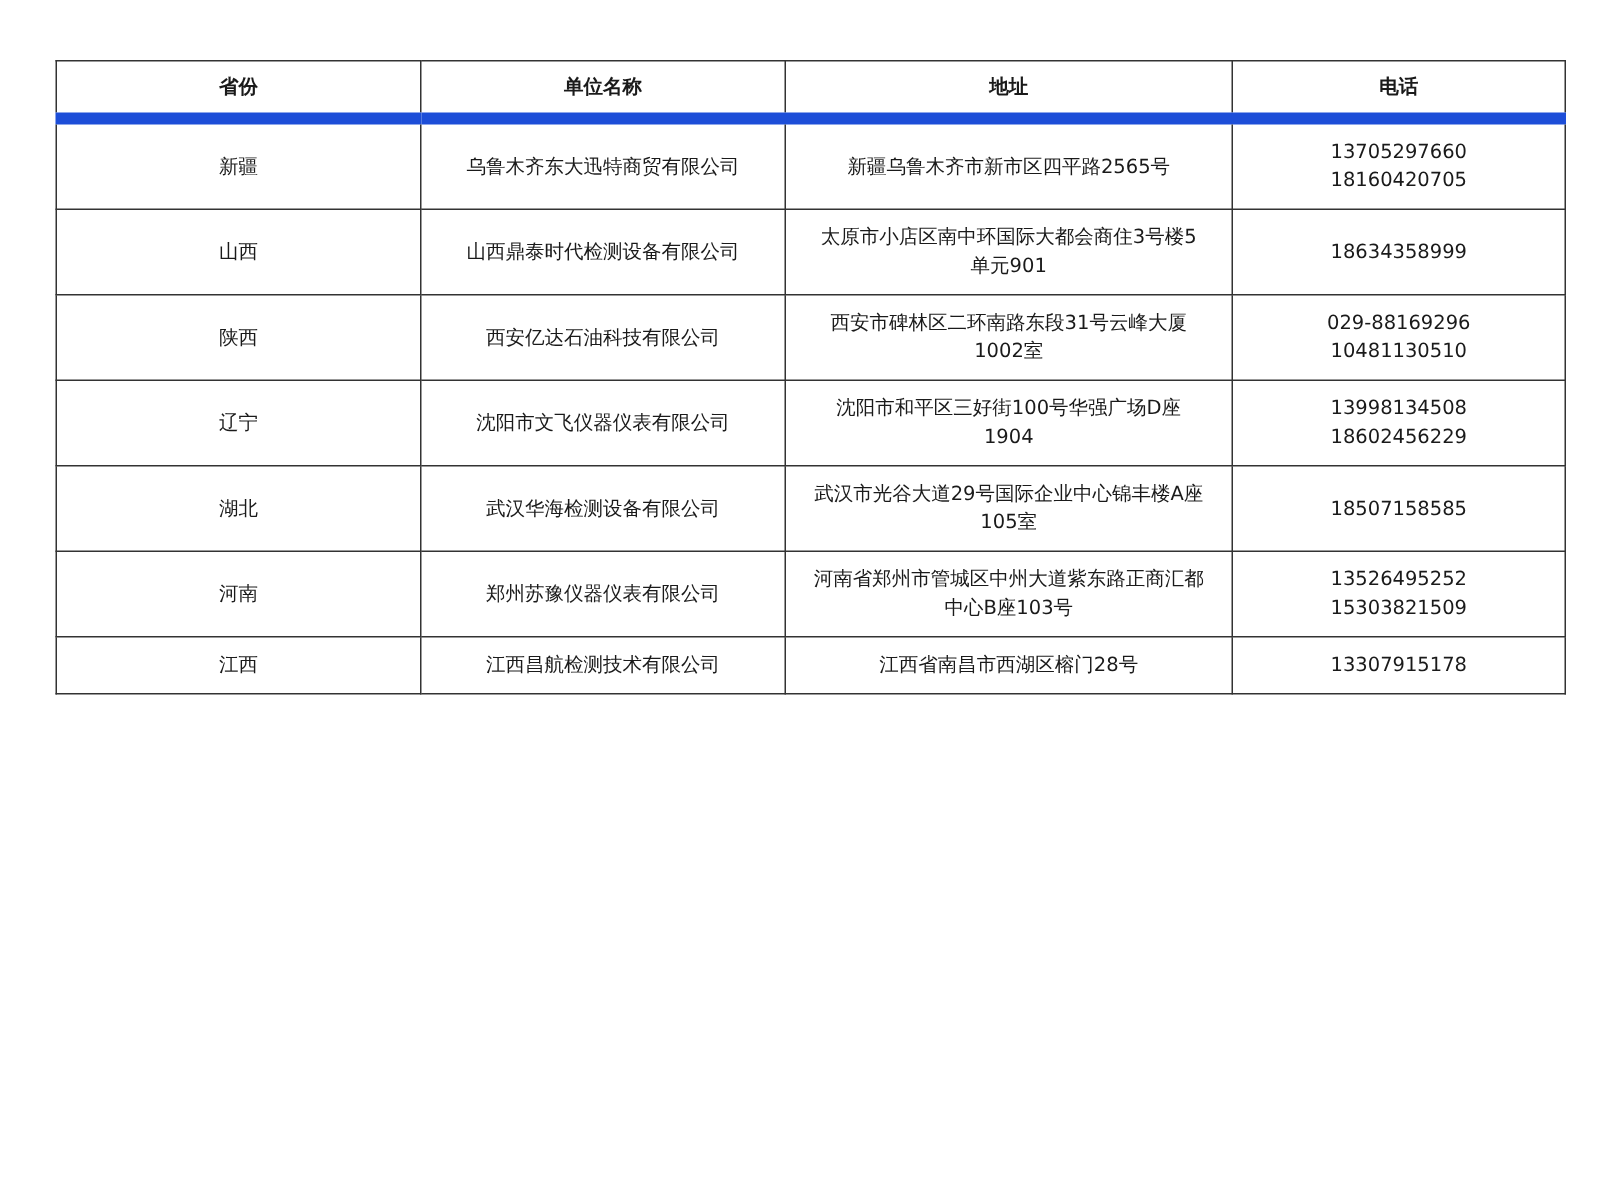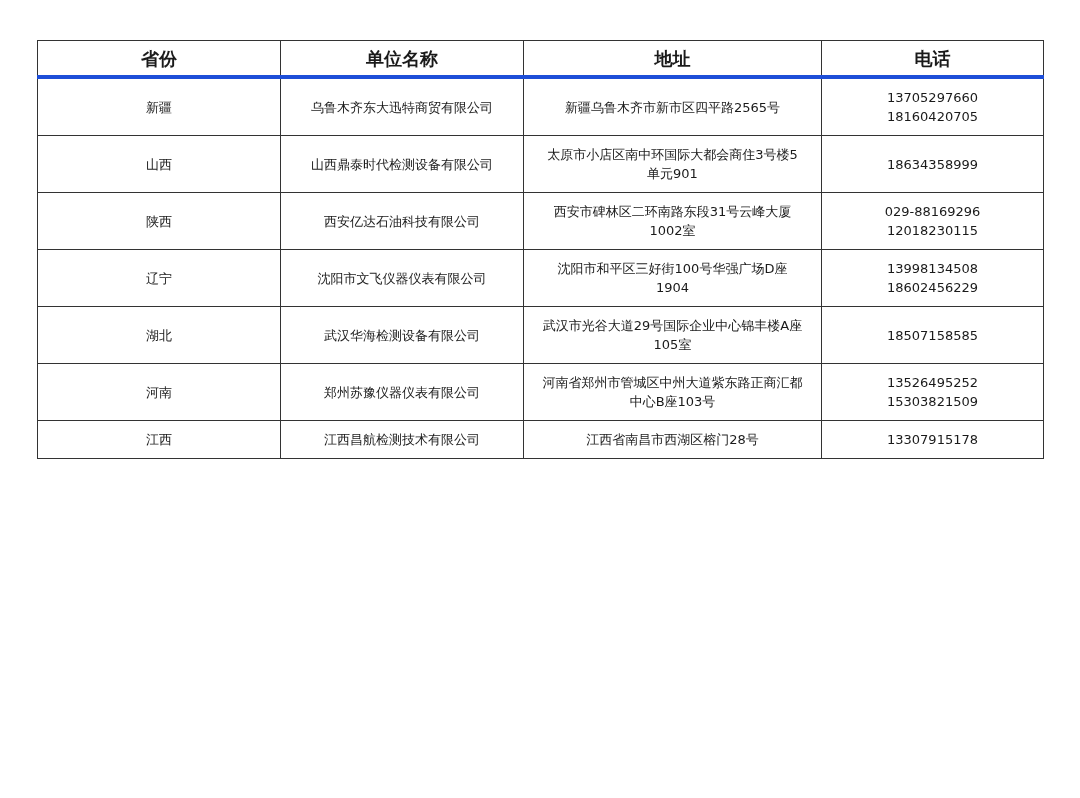--- a/index.html
+++ b/index.html
@@ -1,21 +1,21 @@
 <!DOCTYPE html>
 <html><head>
 <meta charset="utf-8">
 <style>
   html, body { margin: 0; padding: 0; background: #ffffff; }
   body { width: 1080px; height: 798px; position: relative; font-family: "DejaVu Sans", "Liberation Sans", sans-serif; color: #1a1a1a; }
   .tbl-wrap { position: absolute; left: 37px; top: 40px; width: 1006px; }
   table { border-collapse: collapse; width: 1006px; table-layout: fixed; }
   col.c1 { width: 243px; } col.c2 { width: 243px; } col.c3 { width: 298px; } col.c4 { width: 222px; }
   th, td { border: 1.5px solid #333333; text-align: center; vertical-align: middle; padding: 0 6px; font-size: 13px; line-height: 19px; }
-  th { height: 34px; font-weight: bold; font-size: 18px; border-bottom: 4px solid #1d4ed8; }
+  th { height: 34px; font-weight: bold; font-size: 13px; border-bottom: 8px solid #1d4ed8; }
   td { height: 56px; }
   tr.short td { height: 37px; }
   td .line { display: block; }
 </style>
 </head>
 <body>
 
 <div class="tbl-wrap">
   <table>
     <colgroup>
@@ -57,21 +57,21 @@
       </tr>
       <tr>
         <td>陕西</td>
         <td>西安亿达石油科技有限公司</td>
         <td>
             <span class="line">西安市碑林区二环南路东段31号云峰大厦</span>
             <span class="line">1002室</span>
           </td>
         <td>
             <span class="line">029-88169296</span>
-            <span class="line">12018230115</span>
+            <span class="line">10481130510</span>
           </td>
       </tr>
       <tr>
         <td>辽宁</td>
         <td>沈阳市文飞仪器仪表有限公司</td>
         <td>
             <span class="line">沈阳市和平区三好街100号华强广场D座</span>
             <span class="line">1904</span>
           </td>
         <td>

